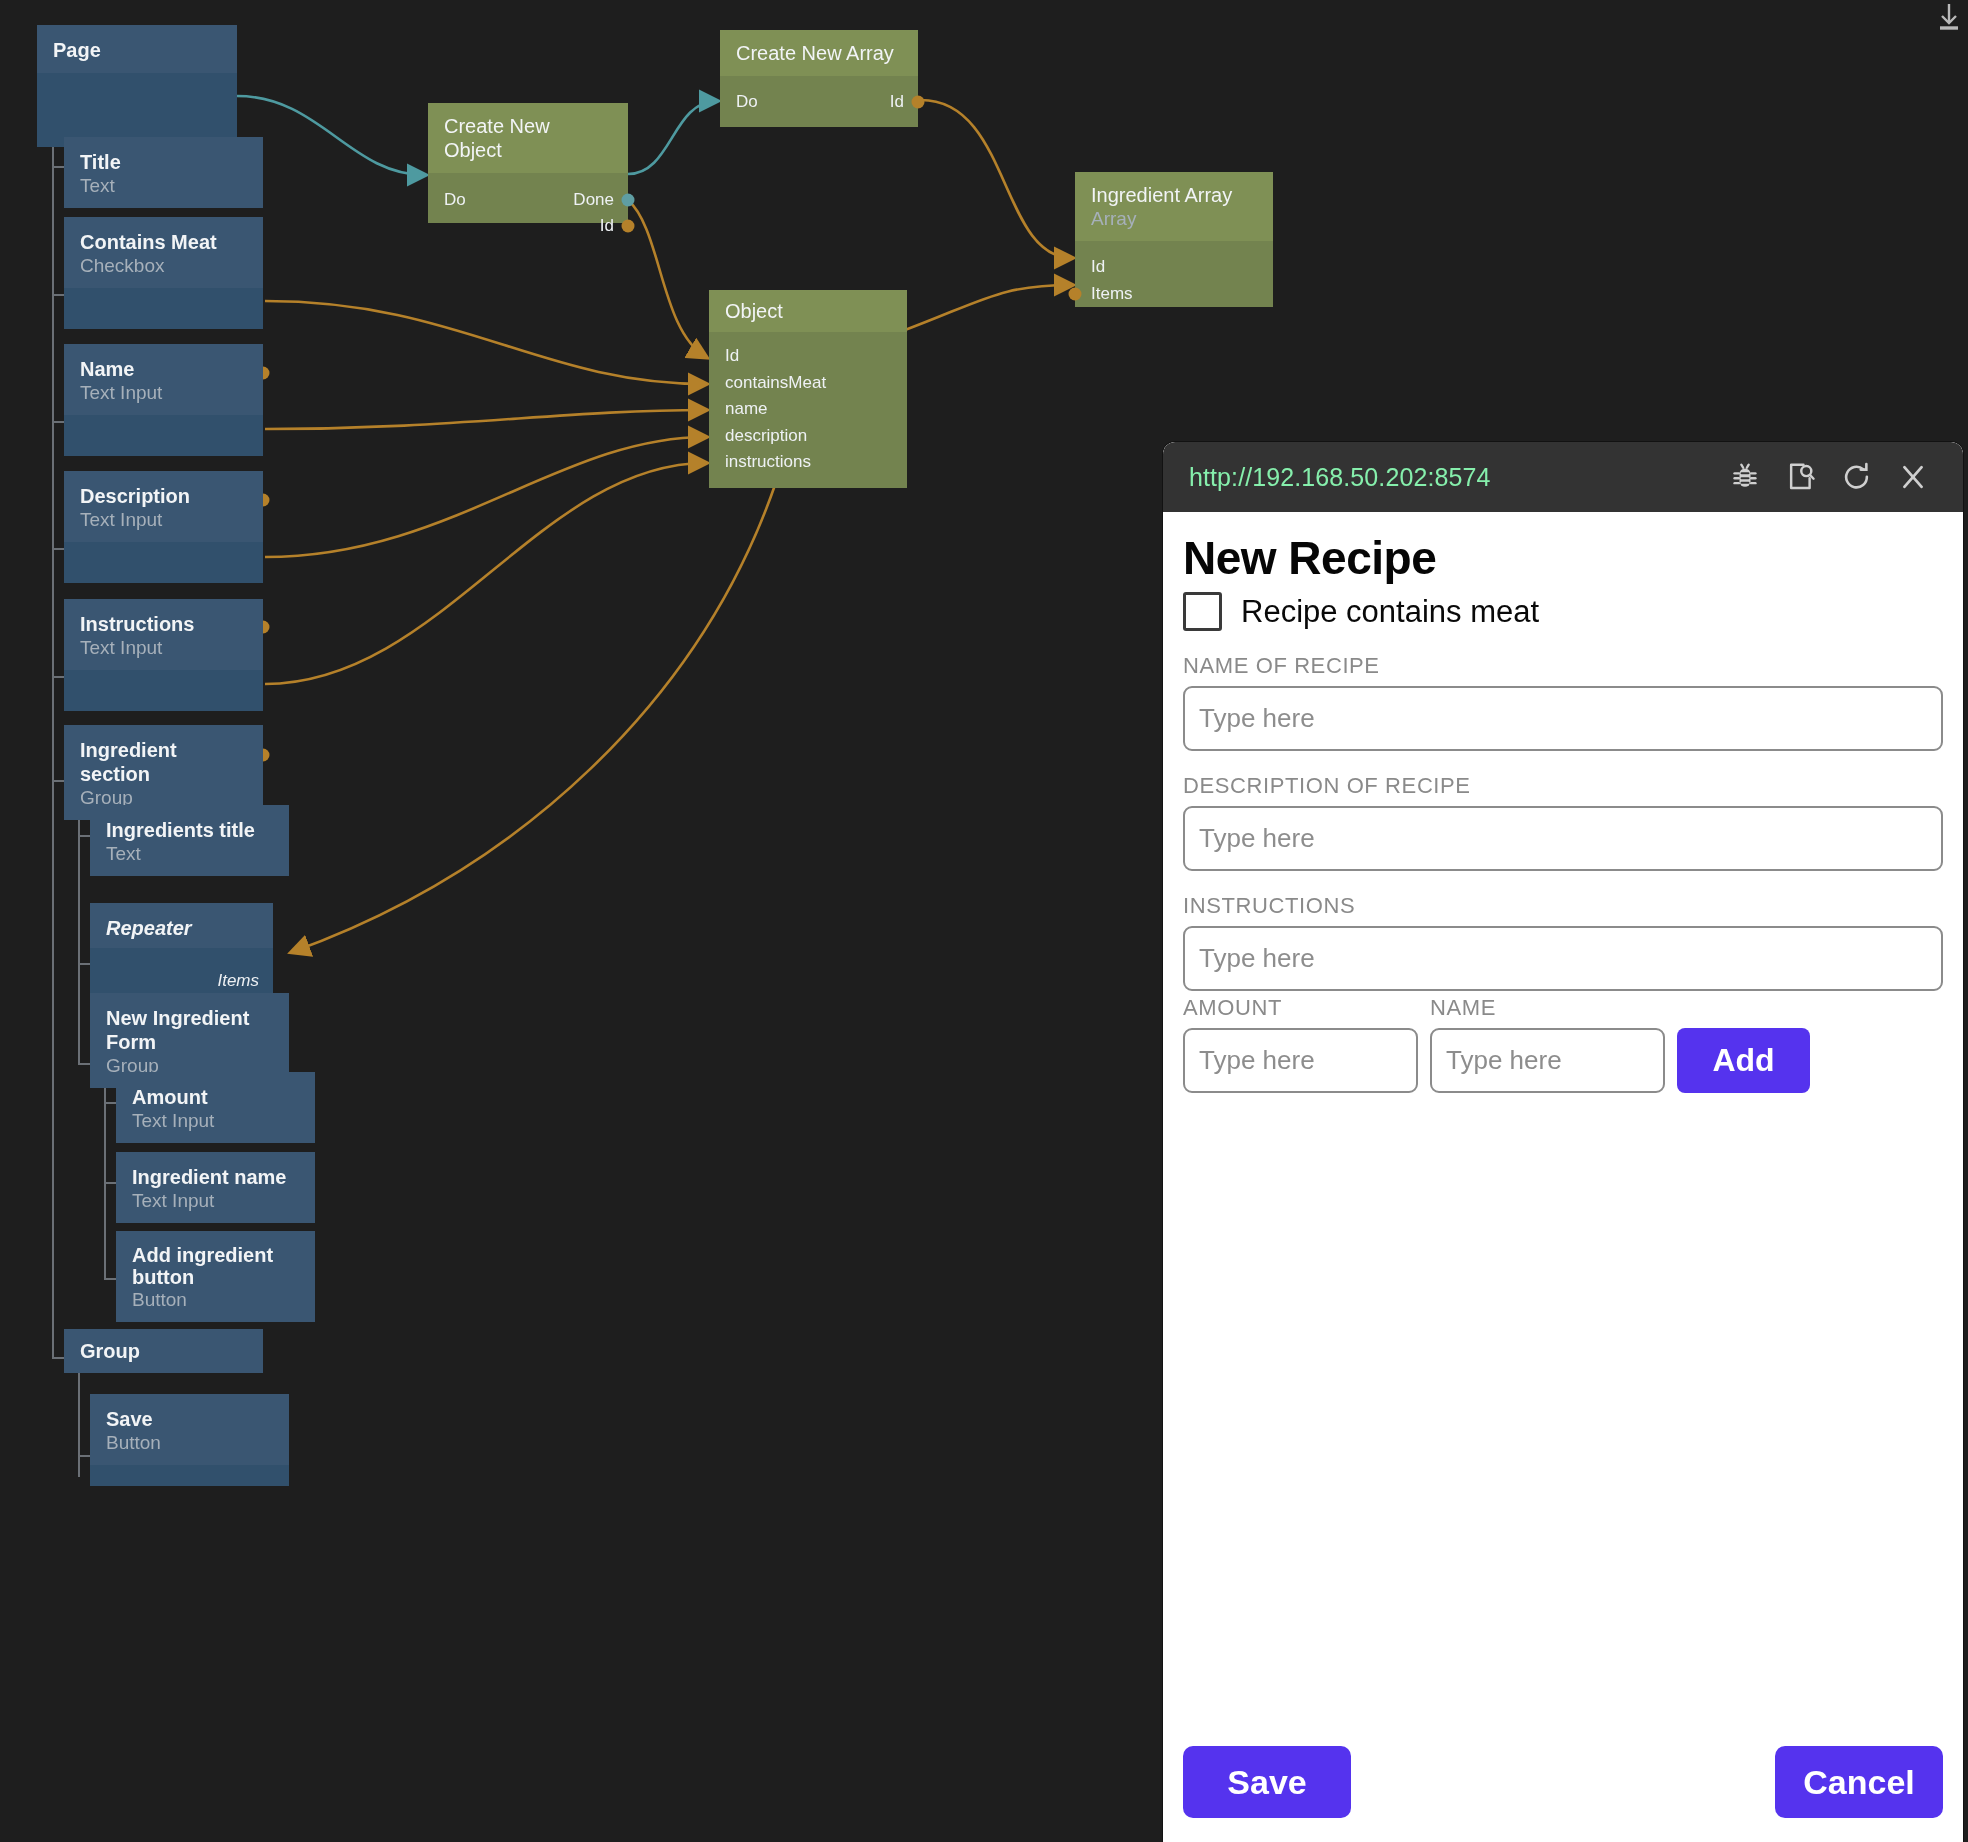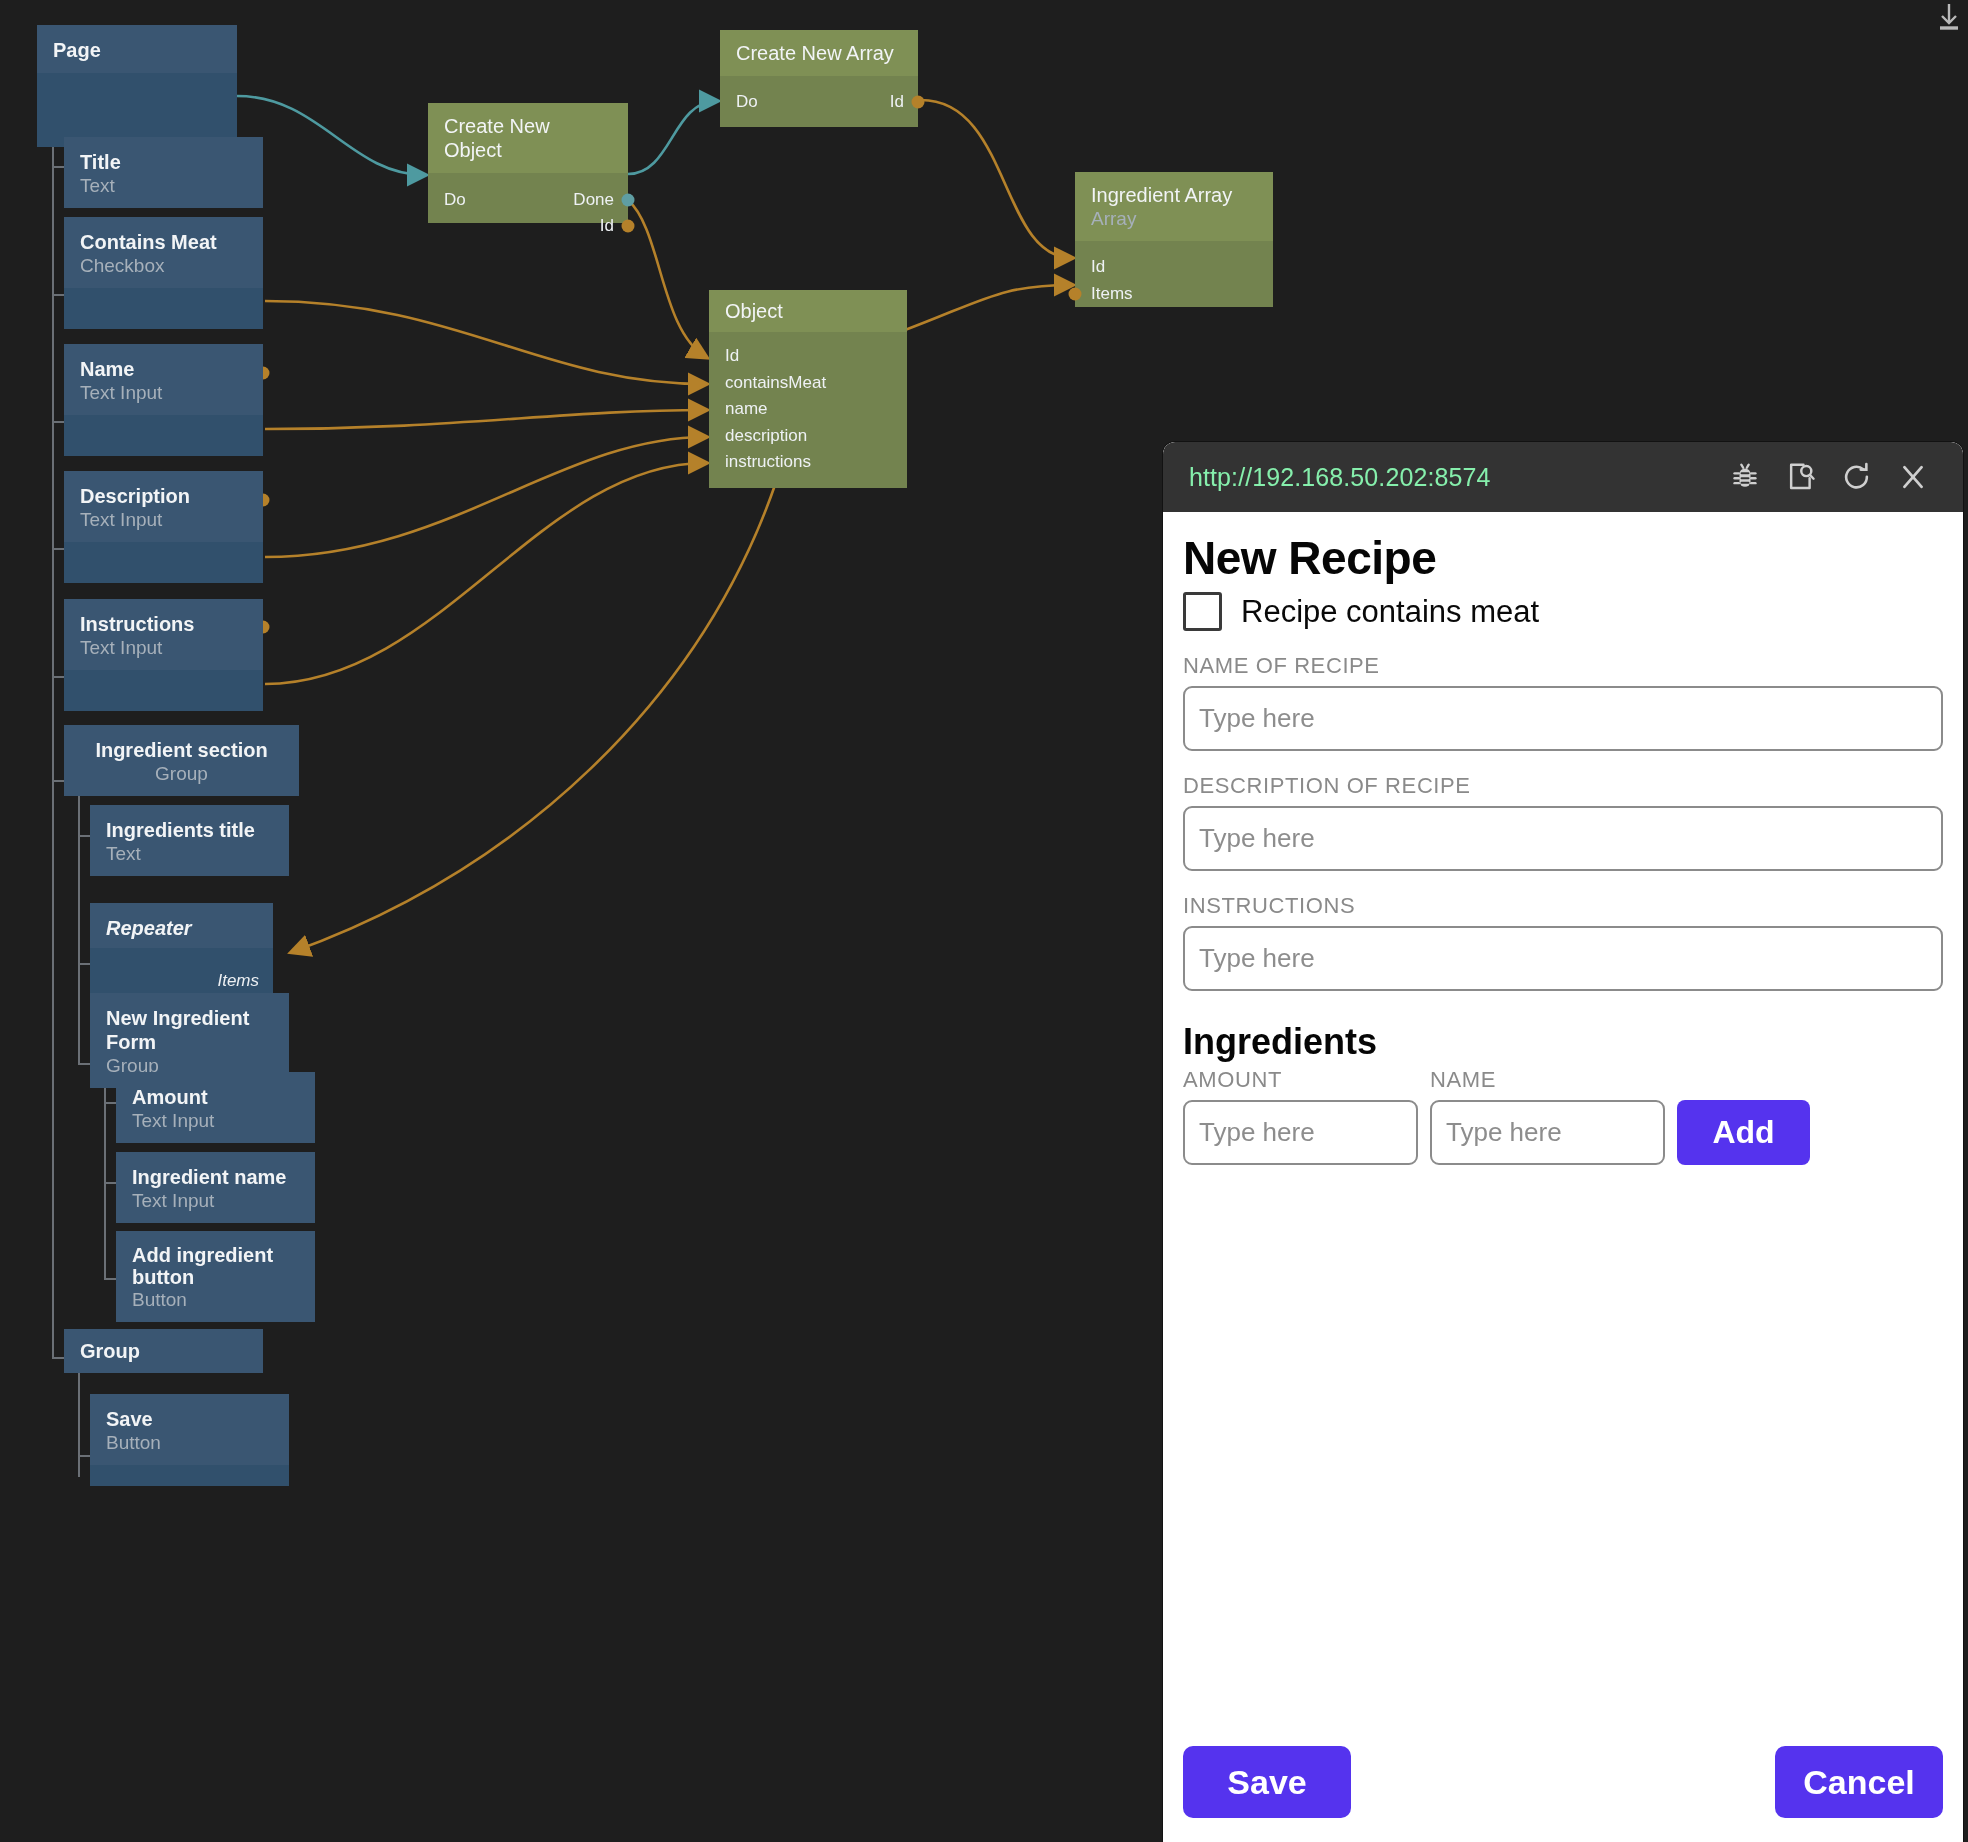--- a/index.html
+++ b/index.html
@@ -215,21 +215,21 @@
         <div class="n-sub">Text Input</div>
       </div>
       <div class="n-body" style="height:51px;">
         <span class="port out" style="top:75px;">Text</span>
         <svg style="position:absolute; right:-9px; top:78px;" width="18" height="18">
             <circle cx="9" cy="7" r="6.5" fill="#b5812a"></circle>
           </svg>
       </div>
     </div>
 
-    <div class="node tnode" style="left:64px; top:725px; width:235px; height:61px;text-align:center;">
+    <div class="node tnode" style="left:64px; top:725px; width:199px; height:61px;">
       <div class="n-head">
         <div class="n-title">Ingredient section</div>
         <div class="n-sub">Group</div>
       </div>
     </div>
 
     <div class="node tnode" style="left:90px; top:805px; width:199px; height:61px;">
       <div class="n-head">
         <div class="n-title">Ingredients title</div>
         <div class="n-sub">Text</div>
@@ -410,21 +410,20 @@
 
       <div class="fld-label">NAME OF RECIPE</div>
       <div class="fld-input">Type here</div>
 
       <div class="fld-label">DESCRIPTION OF RECIPE</div>
       <div class="fld-input">Type here</div>
 
       <div class="fld-label">INSTRUCTIONS</div>
       <div class="fld-input">Type here</div>
 
-      <div class="sec-title">Ingredients</div>
 
       <div class="ing-grid">
         <div class="ing-col" style="width:235px;">
           <div class="fld-label" style="margin-top:4px;">AMOUNT</div>
           <div class="fld-input">Type here</div>
         </div>
         <div class="ing-col" style="width:235px;">
           <div class="fld-label" style="margin-top:4px;">NAME</div>
           <div class="fld-input">Type here</div>
         </div>

